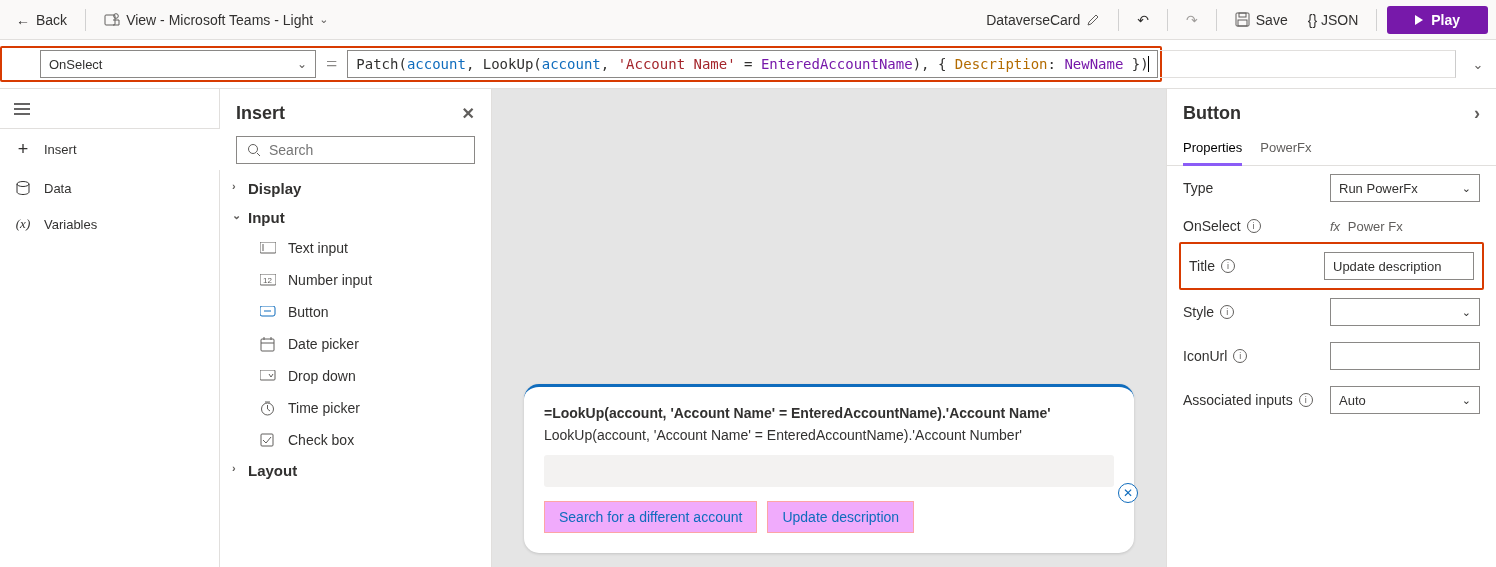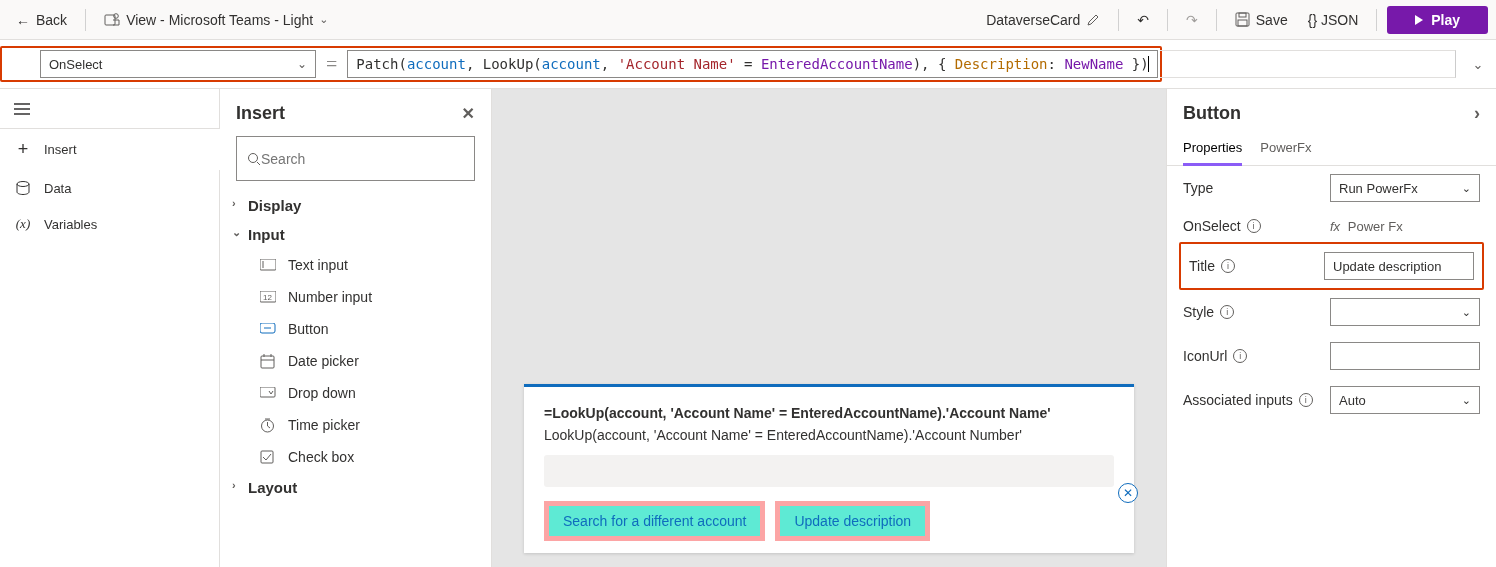--- a/index.html
+++ b/index.html
@@ -126,23 +126,23 @@
     display:flex; flex-direction:column;
     padding: 4px 0;
   }
   .insert-head {
     display:flex; align-items:center; justify-content:space-between;
     padding: 10px 16px 8px;
     font-size: 18px; font-weight:600;
   }
   .search-box {
     margin: 4px 16px 10px;
-    height: 45px;
+    height: 28px;
     border:1px solid #8a8886;
-    display:flex; align-items:center; padding:0 10px;
+    display:flex; align-items:center; gap:8px; padding:0 10px;
     color:#605e5c;
   }
   .search-box input {
     border:none; outline:none; flex:1; font-size:14px;
   }
   .cat { padding: 6px 16px 6px 28px; font-weight:600; font-size:15px; cursor:pointer; position:relative;}
   .cat .arrow { position:absolute; left:12px; color:#605e5c; font-size:11px;}
   .ins-item {
     display:flex; align-items:center; gap:12px;
     padding:8px 16px 8px 40px; cursor:pointer; font-size:14px;
@@ -153,32 +153,33 @@
     flex:1;
     background:#e5e5e5;
     display:flex; align-items:flex-end; justify-content:center;
     padding-bottom: 14px;
   }
   .card {
     width: 610px;
     background:#fff;
     border-top:3px solid #0f6cbd;
     box-shadow:0 1px 3px rgba(0,0,0,.15);
-    padding:18px 20px 12px;
+    padding:18px 20px 20px;
     position:relative;
+    border-radius:15px;
   }
   .card .line1 { font-weight:600; font-size:14px; margin-bottom:6px;}
   .card .line2 { font-size:14px; color:#323130; margin-bottom:12px;}
   .card .field {
     height:32px; background:#f3f2f1; border-radius:3px; margin-bottom:14px;
   }
   .card .btns { display:flex; gap:10px;}
   .card-btn {
-    border:5px solid #fca5a5; color:#0f6cbd; padding:7px 14px;
-    font-size:14px; background:#5eead4; cursor:pointer;
+    border:1px solid #fca5a5; color:#0f6cbd; padding:7px 14px;
+    font-size:14px; background:#f0abfc; cursor:pointer;
   }
   .close-x {
     position:absolute; right:-4px; top:96px;
     width:20px;height:20px;border:1.5px solid #0f6cbd;border-radius:50%;
     color:#0f6cbd; font-size:12px; display:flex;align-items:center;justify-content:center;
     background:#fff;
   }
   
   .props {
     width: 330px;

